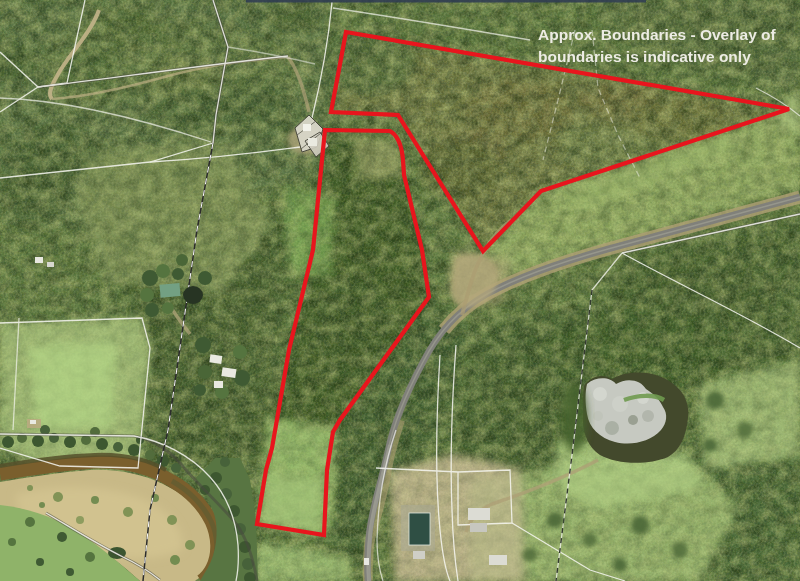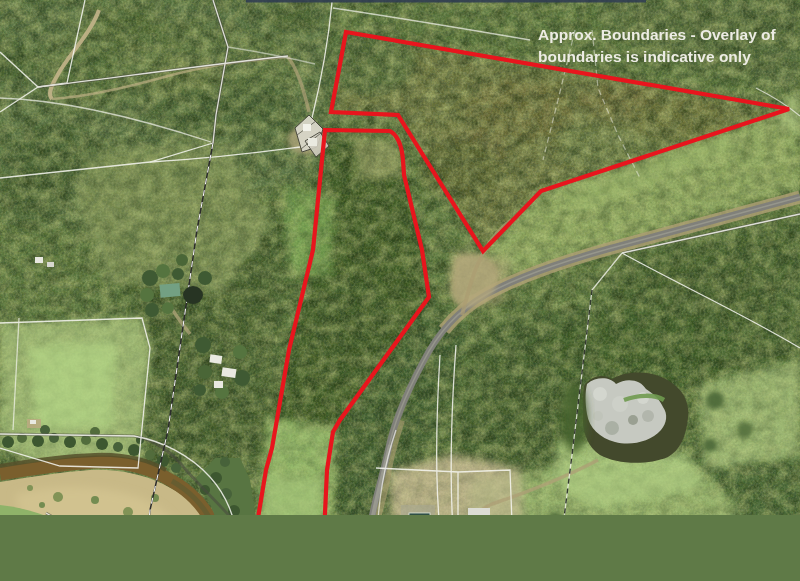--- a/index.html
+++ b/index.html
@@ -1,16 +1,16 @@
 <!DOCTYPE html>
 <html><head>
 <meta charset="utf-8">
 <style>
 html,body{margin:0;padding:0;background:#5f7a47;}
-#map{position:relative;width:800px;height:515px;overflow:hidden;font-family:"Liberation Sans",sans-serif;}
+#map{position:relative;width:800px;height:581px;overflow:hidden;font-family:"Liberation Sans",sans-serif;}
 </style>
 </head>
 <body>
 
 <div id="map">
 <svg width="800" height="581" viewBox="0 0 800 581">
 <defs>
 <filter id="b2" x="-20%" y="-20%" width="140%" height="140%">
           <feGaussianBlur stdDeviation="2"></feGaussianBlur>
         </filter>

